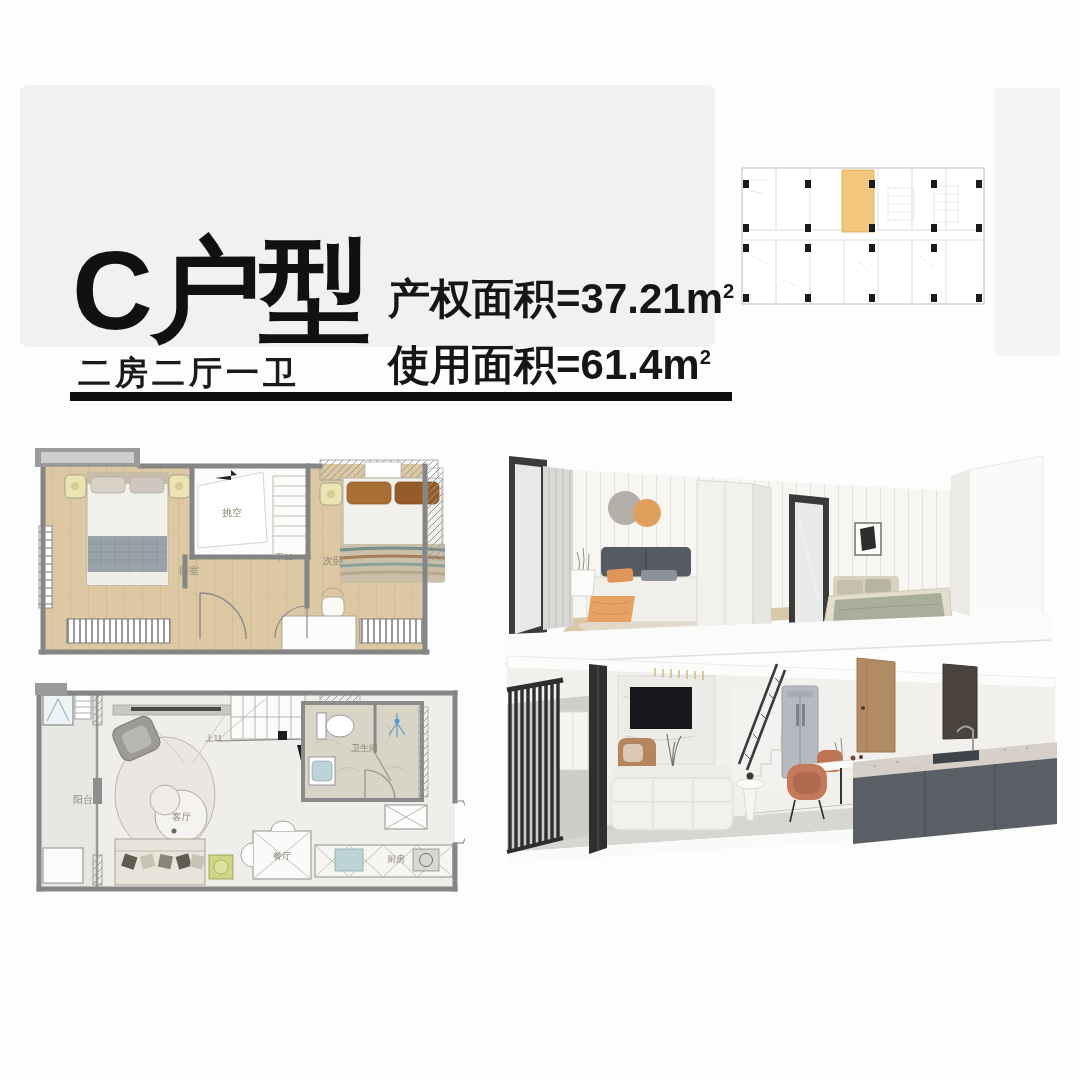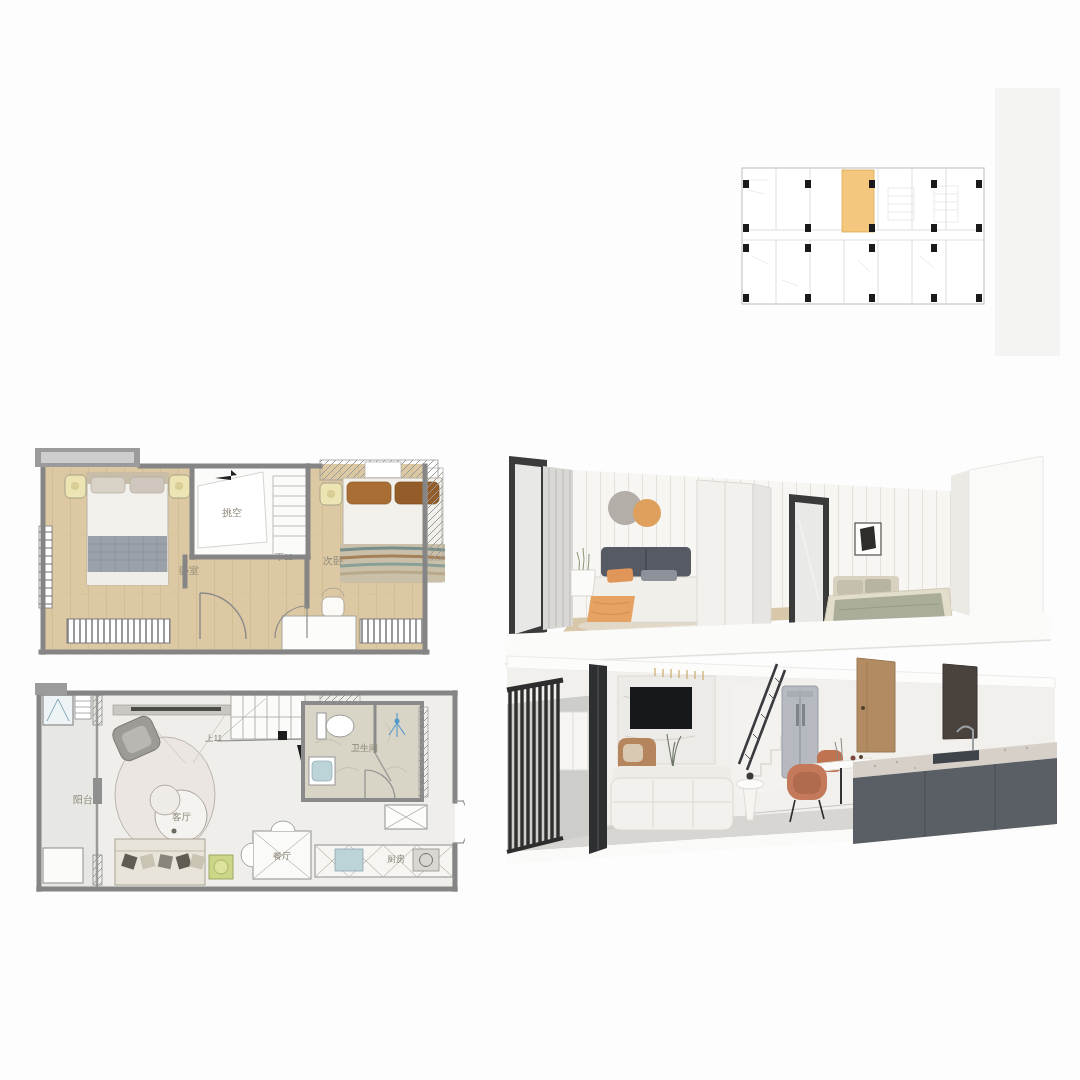--- a/index.html
+++ b/index.html
@@ -17,20 +17,27 @@
   .underline{left:50px;top:307px;width:662px;height:9px;background:#0e0e0e;}
   .right-strip{left:995px;top:88px;width:65px;height:268px;background:#f4f4f3;}
   svg text{font-family:"Liberation Sans","DejaVu Sans",sans-serif;}
   .plan-label{fill:#8c8678;}
 </style>
 </head>
 <body>
 
 <div class="canvas">
 
+  <section class="abs header-card">
+    <div class="abs title">C户型</div>
+    <div class="abs subtitle">二房二厅一卫</div>
+    <div class="abs area-line area1"><span>产权面积=37.21m</span><sup>2</sup></div>
+    <div class="abs area-line area2"><span>使用面积=61.4m</span><sup>2</sup></div>
+    <div class="abs underline"></div>
+  </section>
 
   <div class="abs right-strip"></div>
 
   <svg class="abs" style="left:738px;top:160px;" width="250" height="152" viewBox="0 0 250 152">
     <rect x="4" y="8" width="242" height="136" fill="#ffffff" stroke="#c7c7c7" stroke-width="1.2"></rect>
     <g stroke="#d6d6d6" stroke-width="0.8">
       <line x1="4" y1="70" x2="246" y2="70"></line>
         <line x1="4" y1="80" x2="246" y2="80"></line>
       <line x1="38" y1="8" x2="38" y2="70"></line>
         <line x1="72" y1="8" x2="72" y2="70"></line>

